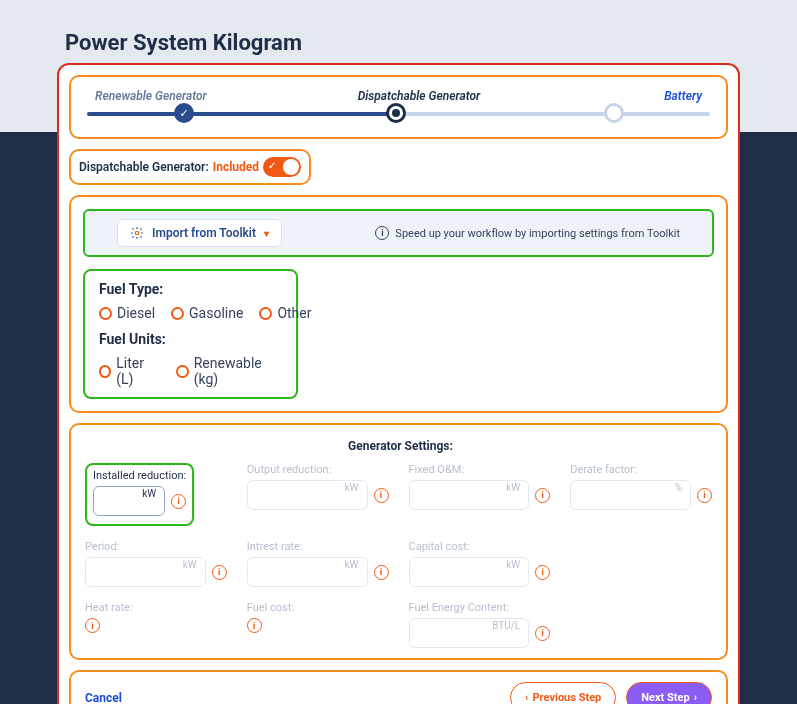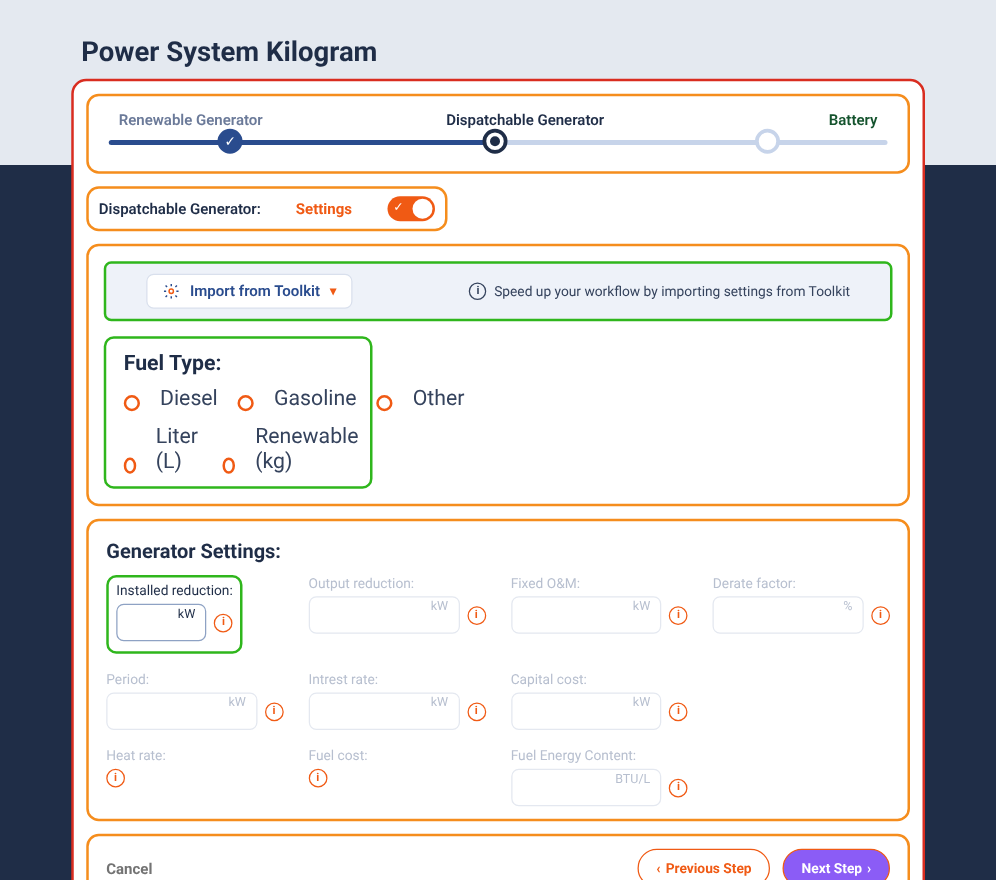--- a/index.html
+++ b/index.html
@@ -5,75 +5,75 @@
   *{box-sizing:border-box;margin:0;padding:0;font-family:-apple-system,BlinkMacSystemFont,"Segoe UI",Roboto,sans-serif;}
   body{background:#e4e9f0;width:797px;height:704px;overflow:hidden;position:relative;}
   .dark-band{position:absolute;top:132px;left:0;right:0;bottom:0;background:#1f2d47;}
   .page-title{position:absolute;top:30px;left:65px;font-size:22px;font-weight:700;color:#1f2d47;}
   .card{position:absolute;top:63px;left:57px;width:683px;background:#fff;border-radius:12px;border:2px solid #d92d20;padding:10px;display:flex;flex-direction:column;gap:10px;}
   .box{border:2px solid #f58d1d;border-radius:10px;padding:10px;position:relative;}
   .grn{border:2px solid #2fb61c;border-radius:8px;}
 
   
   .stepper{padding:12px 6px 20px 6px;}
-  .step-lbls{display:flex;justify-content:space-between;font-size:12px;font-weight:600;padding:0 18px 8px 18px;}
+  .step-lbls{display:flex;justify-content:space-between;font-size:12px;font-weight:600;padding:0 18px 8px 18px;font-style:italic;}
   .step-lbls span.done{color:#6b7a99;}
   .step-lbls span.cur{color:#1f2d47;}
-  .step-lbls span.todo{color:#14532d;padding-left:33px;}
+  .step-lbls span.todo{color:#1d4ed8;padding-left:33px;}
   .bar{position:relative;height:6px;margin:0 10px;}
   .seg{position:absolute;top:1px;height:4px;border-radius:2px;}
   .seg.a{left:0;width:50%;background:#2a4c8e;}
   .seg.b{left:50%;width:50%;background:#c7d4ea;}
   .node{position:absolute;top:-8px;width:20px;height:20px;border-radius:50%;background:#fff;border:3px solid #2a4c8e;display:flex;align-items:center;justify-content:center;}
   .node.done{background:#2a4c8e;border-color:#2a4c8e;}
   .node.cur{border-color:#1f2d47;}
   .node.cur::after{content:"";width:8px;height:8px;border-radius:50%;background:#1f2d47;}
   .node.todo{border-color:#c7d4ea;}
   .check{color:#fff;font-size:11px;line-height:1;}
 
   
-  .incl-line{display:flex;align-items:center;gap:28px;font-size:12px;}
+  .incl-line{display:flex;align-items:center;gap:4px;font-size:12px;}
   .incl-wrap{display:inline-flex;padding:6px 8px;}
   .lbl-bold{font-weight:600;color:#1f2d47;}
   .incl-state{font-weight:700;color:#f05a14;}
   .switch{width:38px;height:20px;background:#f05a14;border-radius:10px;position:relative;cursor:pointer;}
   .switch .knob{position:absolute;right:2px;top:2px;width:16px;height:16px;background:#fff;border-radius:50%;}
   .switch .tick{position:absolute;left:5px;top:3px;color:#fff;font-size:10px;}
 
   
   .imp-sec{padding:12px;}
   .imp-bar{display:flex;align-items:center;justify-content:space-between;background:#eef2f9;border-radius:6px;padding:8px 32px;}
   .imp-btn{display:flex;align-items:center;gap:8px;background:#fff;border:1px solid #d9e0ed;border-radius:6px;padding:6px 12px;font-size:12px;font-weight:600;color:#2a4c8e;cursor:pointer;}
   .gear{width:14px;height:14px;}
   .chev{font-size:10px;color:#f05a14;}
   .imp-hint{display:flex;align-items:center;gap:6px;font-size:11px;color:#35435d;}
   .info-ic{width:14px;height:14px;border:1.5px solid #35435d;border-radius:50%;display:inline-flex;align-items:center;justify-content:center;font-size:9px;color:#35435d;font-weight:700;}
 
   
-  .fuel{margin-top:12px;padding:10px 14px;font-size:17px;width:215px;}
+  .fuel{margin-top:12px;padding:10px 14px;font-size:14px;width:215px;}
   .fuel .ttl{font-weight:700;color:#1f2d47;margin-bottom:8px;}
   .radios{display:flex;gap:16px;margin-bottom:10px;}
-  .radio{display:flex;align-items:flex-end;gap:16px;cursor:pointer;color:#35435d;}
+  .radio{display:flex;align-items:center;gap:5px;cursor:pointer;color:#35435d;}
   .r-circ{width:13px;height:13px;border:2px solid #f05a14;border-radius:50%;}
 
   
-  .gs-title{font-size:16px;font-weight:700;color:#1f2d47;margin:4px 0 10px 4px;}
+  .gs-title{font-size:12px;font-weight:700;color:#1f2d47;margin:4px 0 10px 4px;text-align:center;}
   .gs-grid{display:grid;grid-template-columns:repeat(4,1fr);gap:14px 20px;padding:0 4px;}
   .fld-lbl{font-size:11px;color:#b7bfcf;margin-bottom:4px;}
   .fld.live .fld-lbl{color:#1f2d47;}
   .fld-row{display:flex;align-items:center;gap:6px;}
   .inp{flex:1;height:30px;border:1px solid #e4e8f0;border-radius:6px;padding:0 8px;text-align:right;font-size:11px;color:#b7bfcf;}
   .fld.live .inp{border-color:#8ea2c4;color:#1f2d47;}
   .inp .su{font-size:10px;}
   .info-o{width:15px;height:15px;border:1.5px solid #f05a14;border-radius:50%;display:inline-flex;align-items:center;justify-content:center;font-size:9px;color:#f05a14;font-weight:700;}
   .cap-wrap{padding:4px 6px 8px 6px;display:inline-block;}
 
   
   .ftr{display:flex;align-items:center;justify-content:space-between;padding:10px 14px;}
-  .cancel{font-size:12px;font-weight:700;color:#737373;cursor:pointer;}
+  .cancel{font-size:12px;font-weight:700;color:#1d4ed8;cursor:pointer;}
   .btns{display:flex;gap:10px;}
   .btn{font-size:11px;font-weight:700;border-radius:18px;padding:8px 14px;cursor:pointer;display:flex;align-items:center;gap:4px;}
   .btn.prev{background:#fff;color:#f05a14;border:1.5px solid #f05a14;}
   .btn.next{background:#8b5cf6;color:#fff;border:1.5px solid #f05a14;}
   .ar{font-size:11px;}
 </style>
 </head>
 <body>
 
 <div class="dark-band"></div>
@@ -95,21 +95,21 @@
         </div>
       <div class="node cur" style="left:48%"></div>
       <div class="node todo" style="left:83%"></div>
     </div>
   </div>
 
   <div style="display:flex">
     <div class="box incl-wrap">
       <div class="incl-line">
         <span class="lbl-bold">Dispatchable Generator:</span>
-        <span class="incl-state">Settings</span>
+        <span class="incl-state">Included</span>
         <div class="switch">
           <span class="tick">✓</span>
           <div class="knob"></div>
         </div>
       </div>
     </div>
   </div>
 
   <div class="box imp-sec">
     <div class="grn imp-bar">
@@ -136,20 +136,21 @@
           </div>
         <div class="radio">
             <span class="r-circ"></span>
             <span>Gasoline</span>
           </div>
         <div class="radio">
             <span class="r-circ"></span>
             <span>Other</span>
           </div>
       </div>
+      <div class="ttl">Fuel Units:</div>
       <div class="radios" style="margin-bottom:0">
         <div class="radio">
             <span class="r-circ"></span>
             <span>Liter (L)</span>
           </div>
         <div class="radio">
             <span class="r-circ"></span>
             <span>Renewable (kg)</span>
           </div>
       </div>

